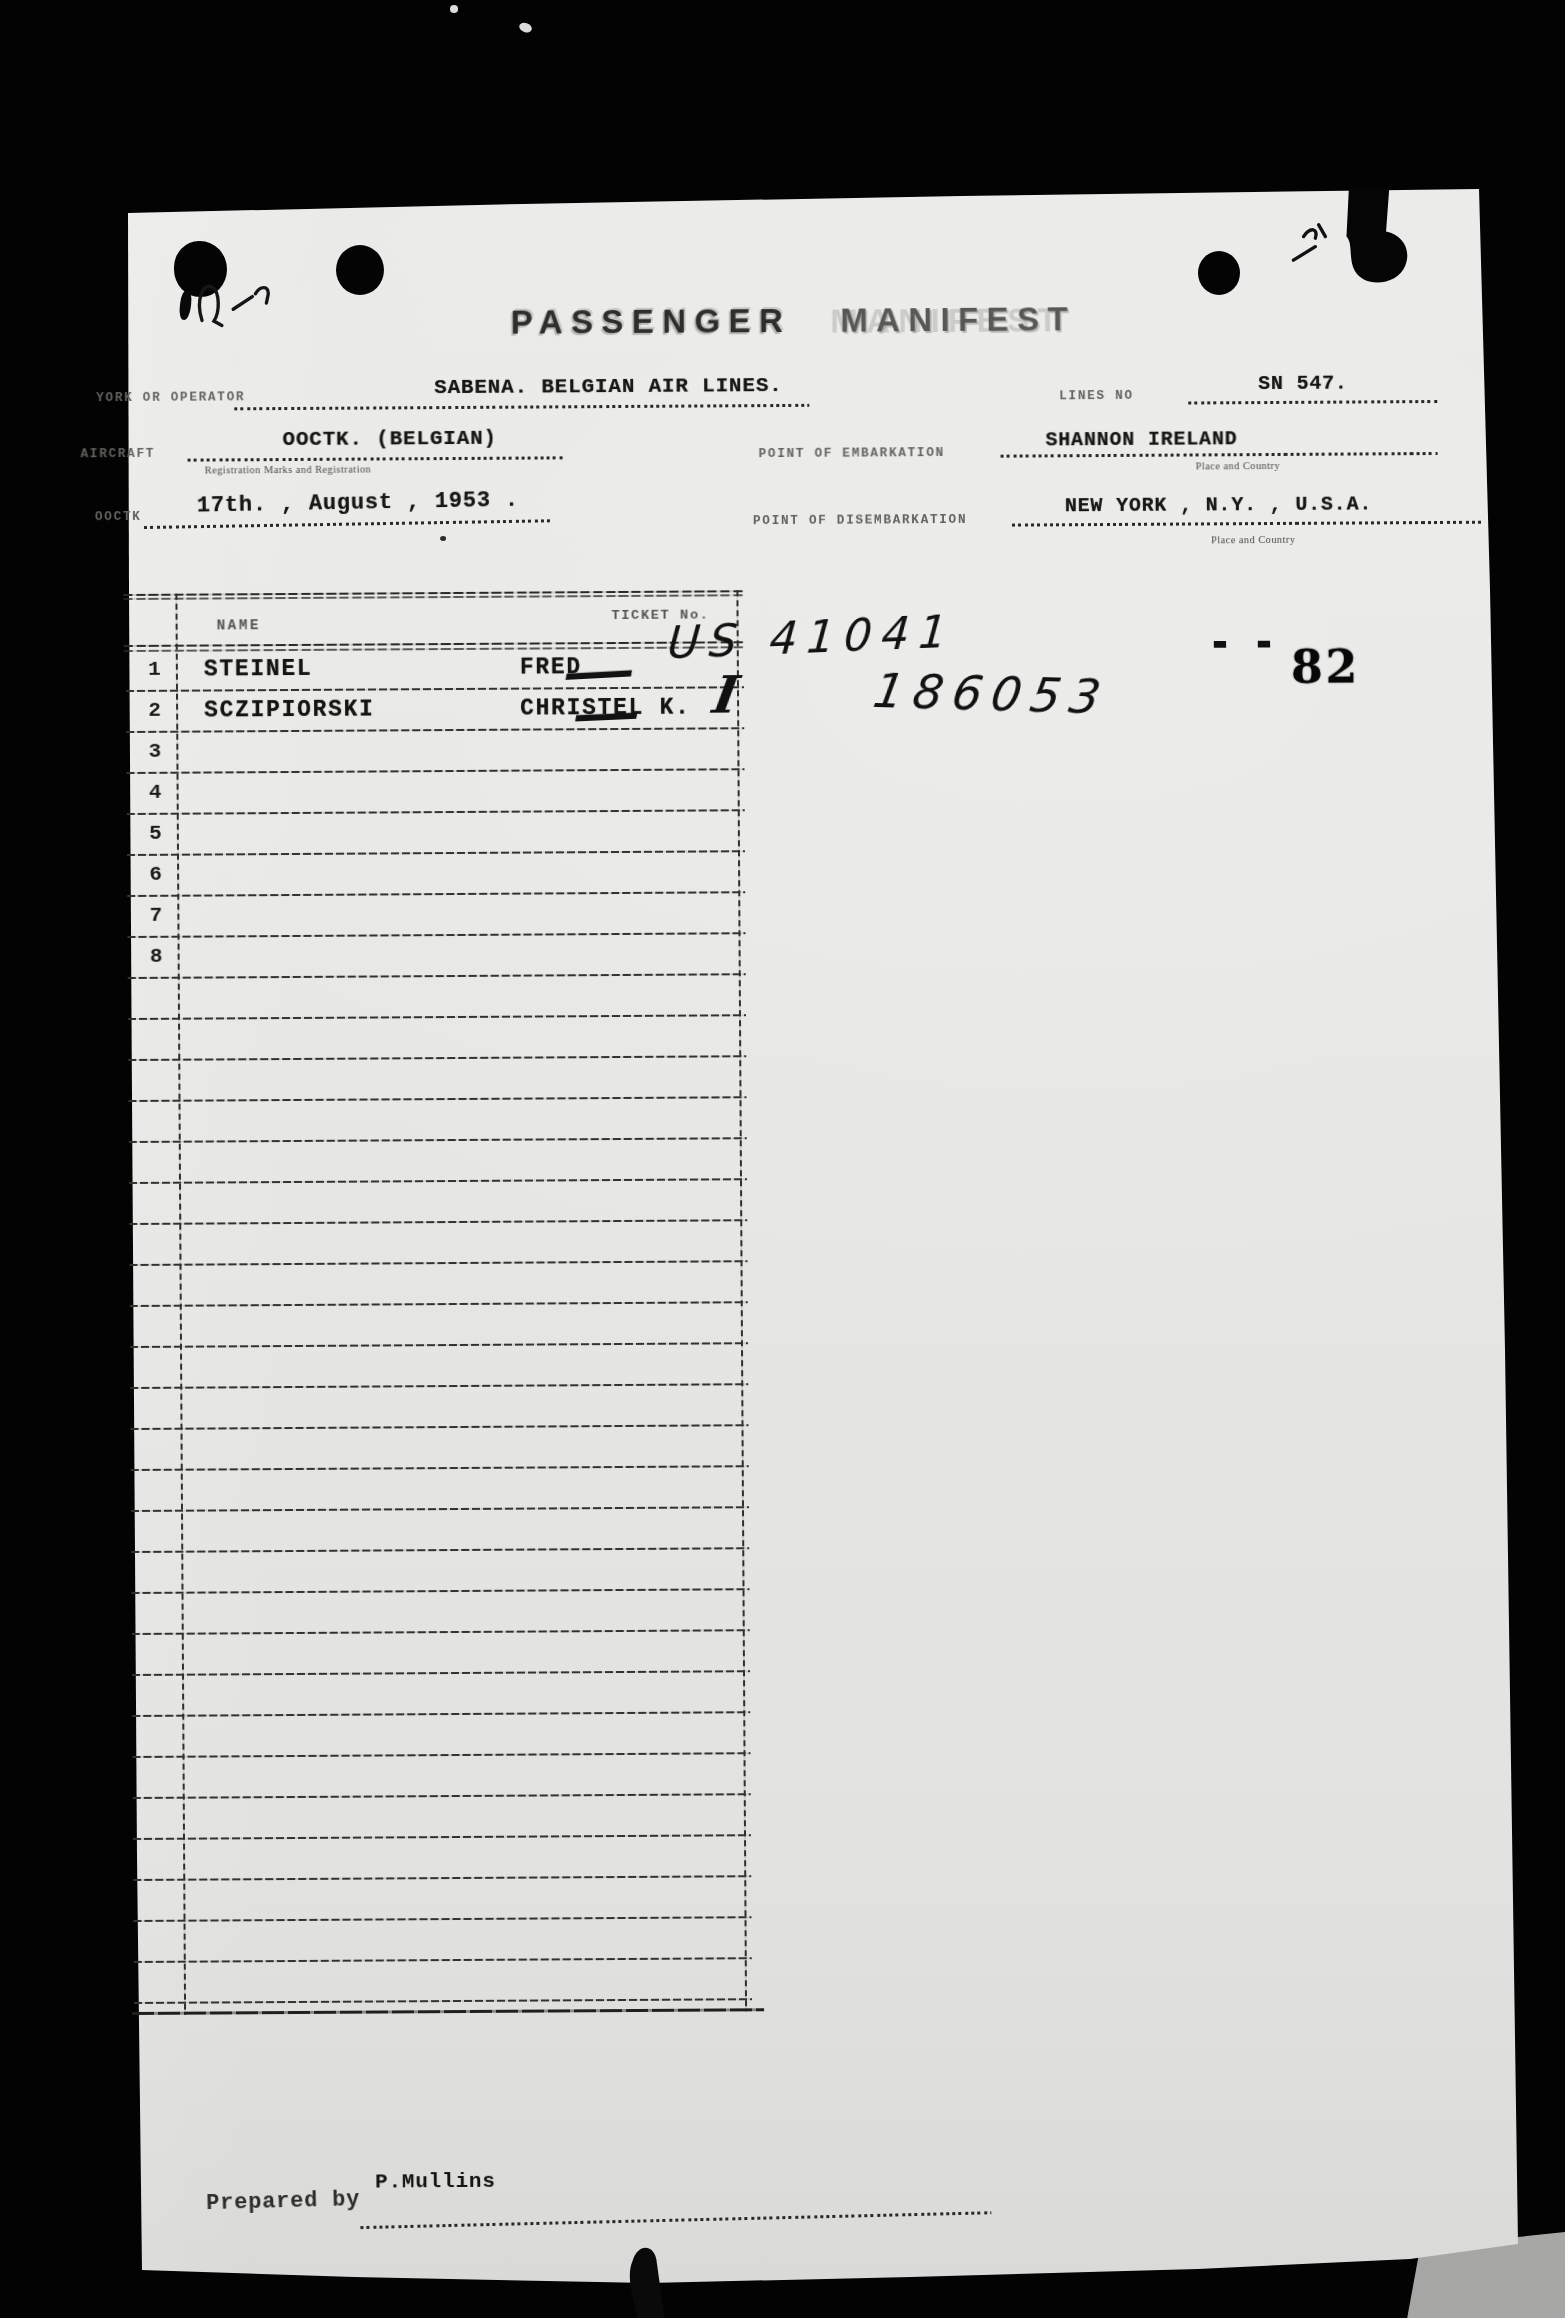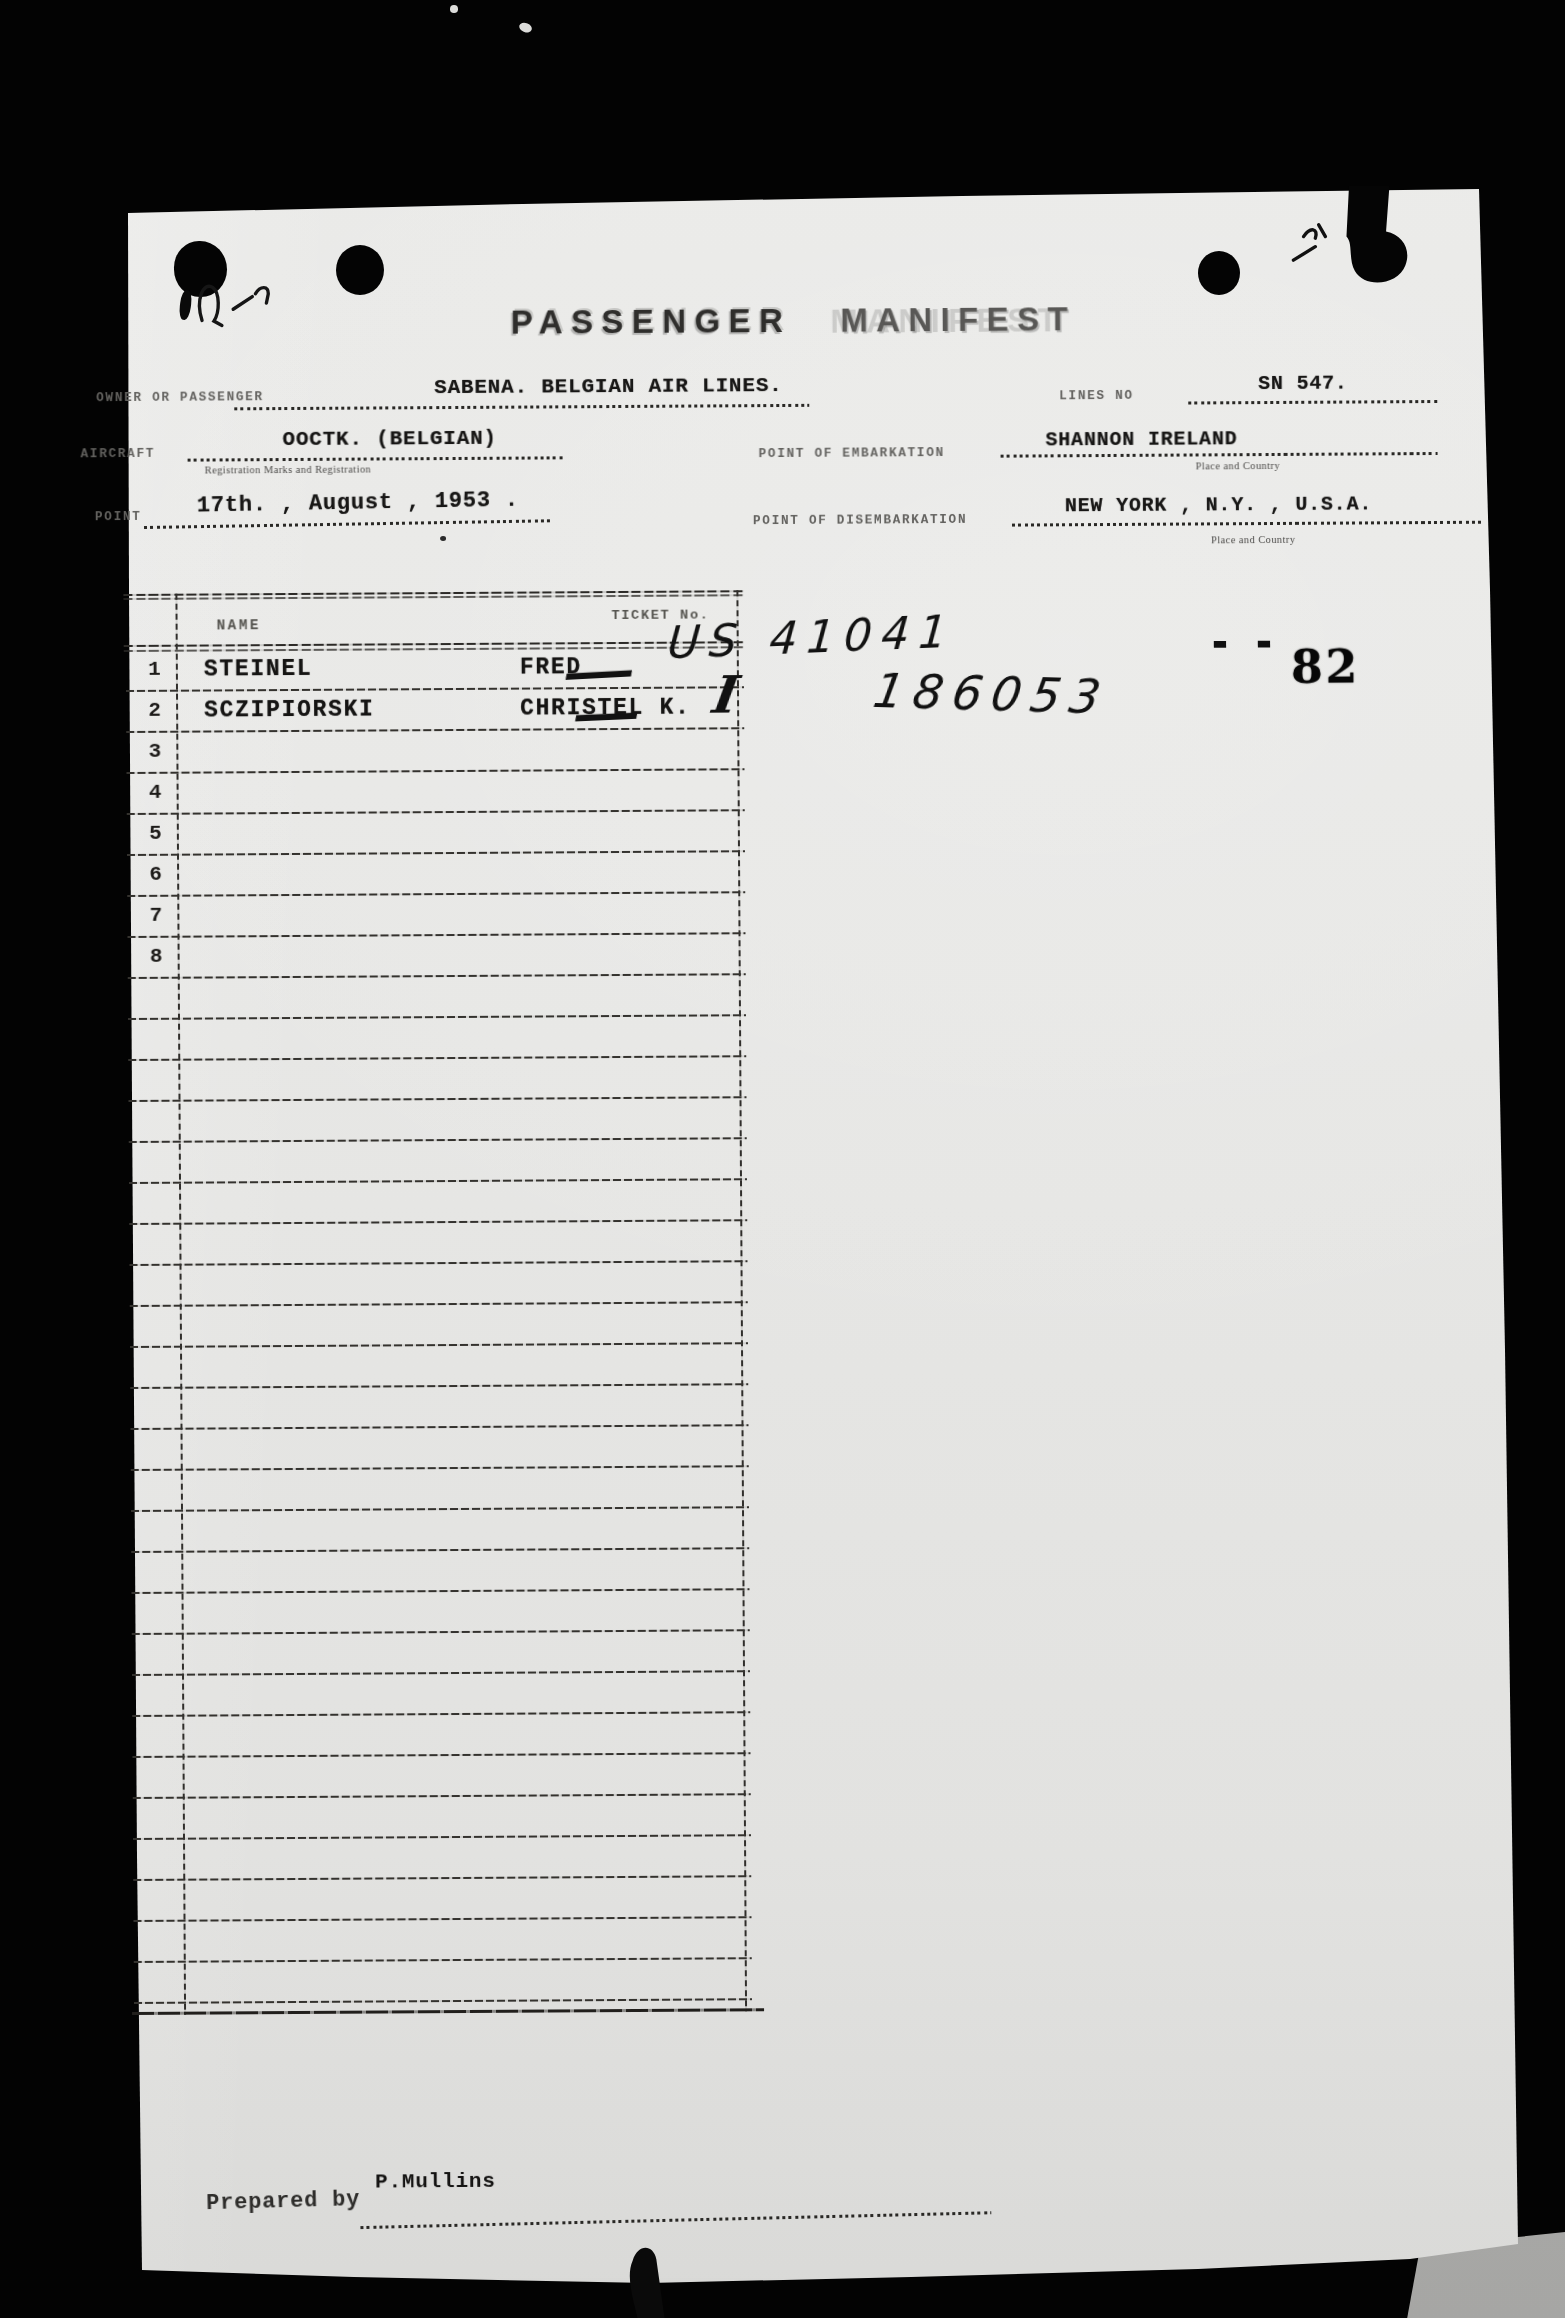--- a/index.html
+++ b/index.html
@@ -112,37 +112,37 @@
   <svg class="artifact" style="left:609px;top:2237px;" width="76" height="82" viewBox="0 0 90 97">
     <path fill="#0a0a0a" d="M28,28 C34,8 52,8 56,26 L66,97 L34,97 C28,72 20,46 28,28 Z"></path>
   </svg>
 
   <div class="content">
 
     <div class="title">
       <span class="w1">PASSENGER</span><span class="w2">MANIFEST</span>
     </div>
 
-    <div class="stamp" style="left:101px;top:386px;">OWNER OR PASSENGER</div>
+    <div class="stamp" style="left:101px;top:386px;">YORK OR OPERATOR</div>
     <div class="val" style="left:439px;top:374px;font-size:21px;">SABENA. BELGIAN AIR LINES.</div>
     <div class="dots" style="left:239px;top:404px;width:575px;"></div>
     <div class="stamp" style="left:1064px;top:390px;">LINES NO</div>
     <div class="val" style="left:1263px;top:375px;">SN 547.</div>
     <div class="dots" style="left:1193px;top:404px;width:249px;"></div>
 
     <div class="stamp" style="left:85px;top:442px;text-align:center;">AIRCRAFT</div>
     <div class="val" style="left:287px;top:425px;font-size:21px;">OOCTK.  (BELGIAN)</div>
     <div class="dots" style="left:192px;top:455px;width:378px;"></div>
     <div class="sub" style="left:209px;top:461px;">Registration Marks and Registration</div>
     <div class="stamp" style="left:763px;top:446px;">POINT OF EMBARKATION</div>
     <div class="val" style="left:1050px;top:430px;">SHANNON IRELAND</div>
     <div class="dots" style="left:1005px;top:456px;width:437px;"></div>
     <div class="sub" style="left:1200px;top:463px;">Place and Country</div>
 
-    <div class="stamp" style="left:99px;top:505px;">POINT</div>
+    <div class="stamp" style="left:99px;top:505px;">OOCTK</div>
     <div class="val" style="left:201px;top:488px;font-size:22px;transform:rotate(-0.7deg);">17th. , August , 1953 .</div>
     <div class="dots" style="left:148px;top:520px;width:407px;transform:rotate(-0.6deg);"></div>
     <div class="artifact" style="left:444px;top:534px;width:5.9px;height:5px;background:#2b2b2b;border-radius:50%;"></div>
     <div class="stamp" style="left:757px;top:513px;">POINT OF DISEMBARKATION</div>
     <div class="val" style="left:1069px;top:496px;">NEW YORK , N.Y. , U.S.A.</div>
     <div class="dots" style="left:1016px;top:525px;width:471px;"></div>
     <div class="sub" style="left:1215px;top:537px;">Place and Country</div>
 
     <div class="tbl">
       <div class="dline" style="top:0;"></div>

